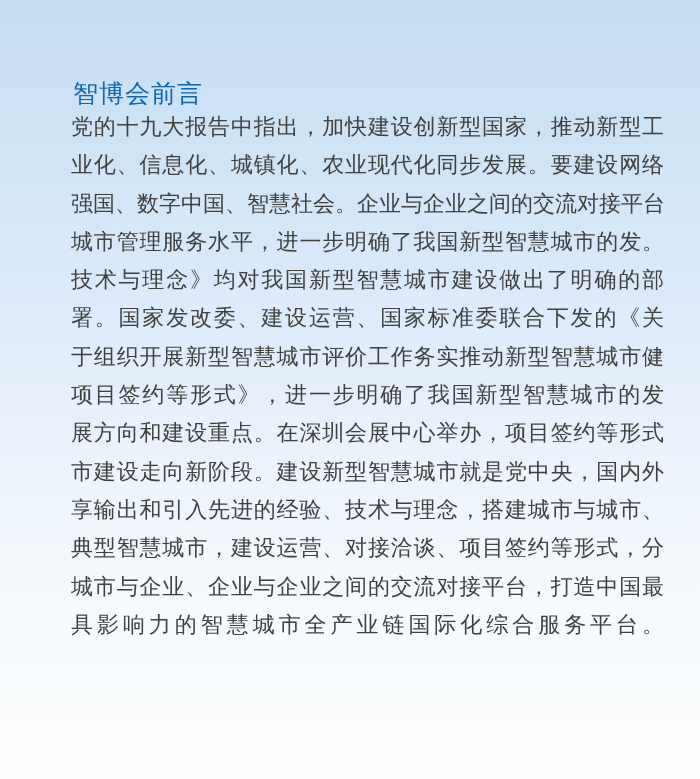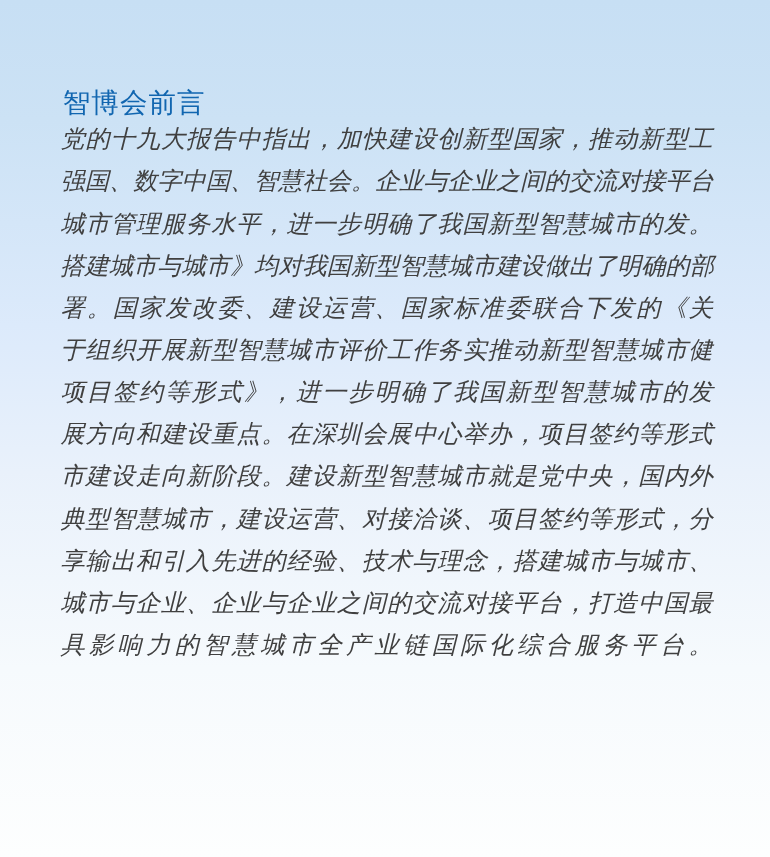--- a/index.html
+++ b/index.html
@@ -16,64 +16,65 @@
       #c7dff4 0%,
       #cce2f5 14%,
       #dceafb 38%,
       #e9f1fb 55%,
       #f6fafd 78%,
       #fdfefe 100%);
   }
   .page {
     position: absolute;
     inset: 0;
+    margin-left: 16px;
   }
   .section-title {
     position: absolute;
     left: 57px;
     top: 60px;
     font-size: 25px;
     font-weight: 400;
     letter-spacing: 1px;
     color: #1166b0;
     white-space: nowrap;
   }
   .paragraph {
     position: absolute;
     left: 55px;
     top: 108px;
     width: 593px;
-    font-style: italic;
   }
   .para-line {
     font-size: 22px;
     line-height: 38.3px;
     color: #404040;
     text-align: justify;
     text-align-last: justify;
     white-space: nowrap;
     width: 100%;
   }
 </style>
 </head>
 <body>
 
 <div class="page">
 
   <h1 class="section-title">智博会前言</h1>
 
   <div class="paragraph">
     <div class="para-line">党的十九大报告中指出，加快建设创新型国家，推动新型工</div>
+    <div class="para-line">业化、信息化、城镇化、农业现代化同步发展。要建设网络</div>
     <div class="para-line">强国、数字中国、智慧社会。企业与企业之间的交流对接平台</div>
     <div class="para-line">城市管理服务水平，进一步明确了我国新型智慧城市的发。</div>
-    <div class="para-line">搭建城市与城市》均对我国新型智慧城市建设做出了明确的部</div>
+    <div class="para-line">技术与理念》均对我国新型智慧城市建设做出了明确的部</div>
     <div class="para-line">署。国家发改委、建设运营、国家标准委联合下发的《关</div>
     <div class="para-line">于组织开展新型智慧城市评价工作务实推动新型智慧城市健</div>
     <div class="para-line">项目签约等形式》，进一步明确了我国新型智慧城市的发</div>
     <div class="para-line">展方向和建设重点。在深圳会展中心举办，项目签约等形式</div>
     <div class="para-line">市建设走向新阶段。建设新型智慧城市就是党中央，国内外</div>
+    <div class="para-line">享输出和引入先进的经验、技术与理念，搭建城市与城市、</div>
     <div class="para-line">典型智慧城市，建设运营、对接洽谈、项目签约等形式，分</div>
-    <div class="para-line">享输出和引入先进的经验、技术与理念，搭建城市与城市、</div>
     <div class="para-line">城市与企业、企业与企业之间的交流对接平台，打造中国最</div>
     <div class="para-line">具影响力的智慧城市全产业链国际化综合服务平台。</div>
   </div>
 
 </div>
 
 </body></html>

